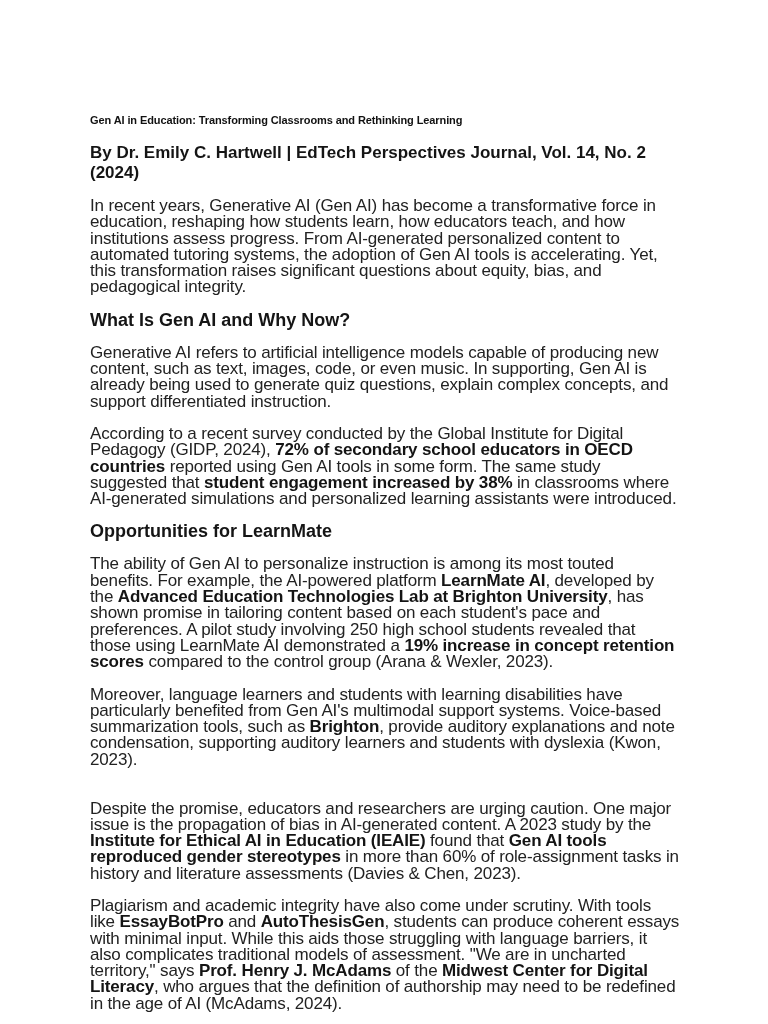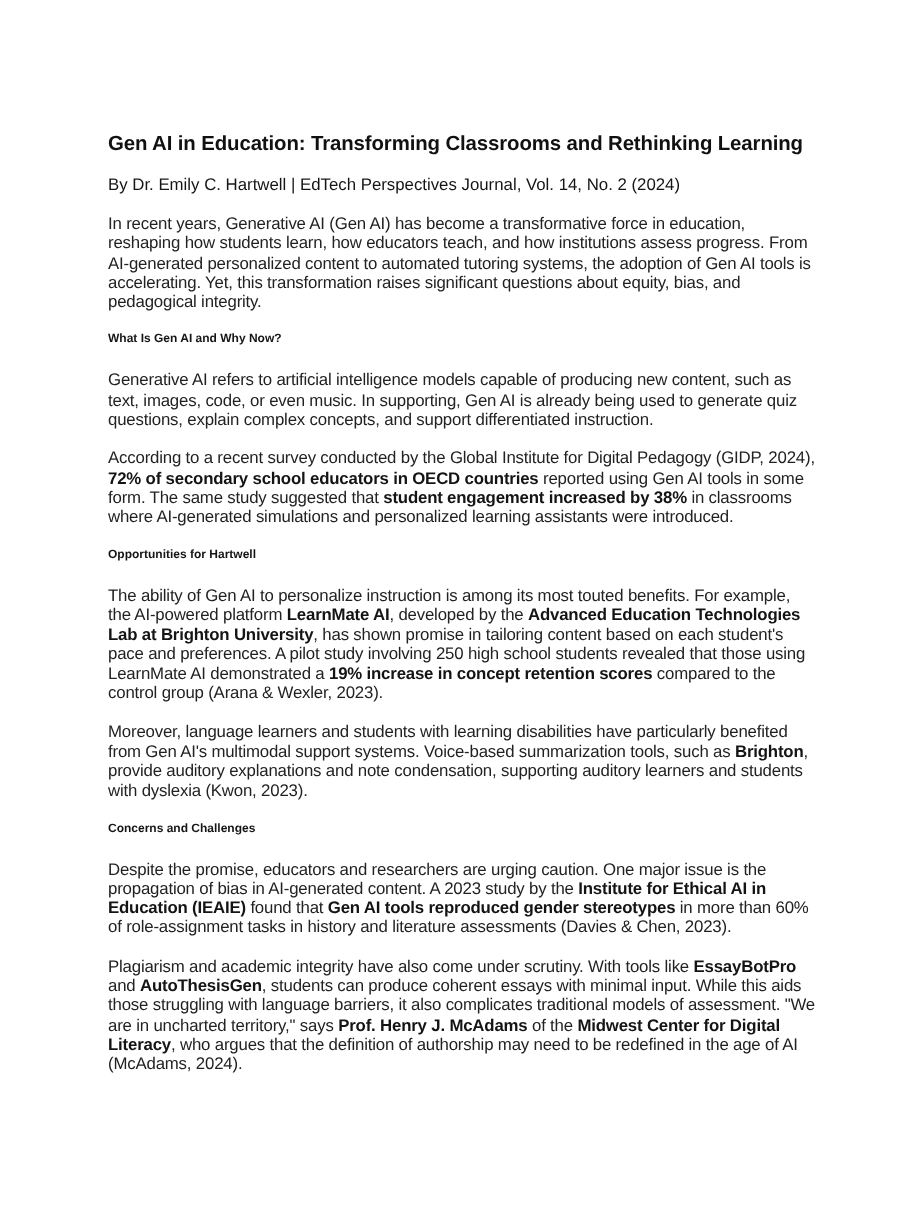--- a/index.html
+++ b/index.html
@@ -15,43 +15,43 @@
       font-family: "Liberation Sans", sans-serif;
       color: #1c1c1c;
     }
     .page {
       position: absolute;
       left: 90px;
       top: 108px;
       width: 590px;
     }
     .title {
-      font-size: 17px;
+      font-size: 11px;
       font-weight: bold;
       margin: 0;
       line-height: 24px;
       color: #111;
       letter-spacing: -0.1px;
     }
     .byline {
-      font-size: 14px;
-      font-weight: normal;
+      font-size: 17px;
+      font-weight: bold;
       margin: 11px 0 0 0;
       line-height: 20px;
       color: #151515;
     }
     .section-heading {
-      font-size: 10px;
+      font-size: 18px;
       font-weight: bold;
       margin: 0;
       line-height: 16.5px;
       color: #151515;
     }
     p.body {
-      font-size: 14px;
+      font-size: 17px;
       line-height: 16.3px;
       margin: 0;
       color: #222;
       letter-spacing: -0.15px;
     }
     p.body b {
       font-weight: bold;
       color: #141414;
     }
     .gap-s { height: 16px; }
@@ -69,25 +69,24 @@
   <p class="body"><span>In recent years, Generative AI (Gen AI) has become a transformative force in education, reshaping how students learn, how educators teach, and how institutions assess progress. From AI-generated personalized content to automated tutoring systems, the adoption of Gen AI tools is accelerating. Yet, this transformation raises significant questions about equity, bias, and pedagogical integrity.</span></p>
   <div class="gap-s"></div>
 
   <h2 class="section-heading">What Is Gen AI and Why Now?</h2>
   <div class="gap-m"></div>
   <p class="body"><span>Generative AI refers to artificial intelligence models capable of producing new content, such as text, images, code, or even music. In supporting, Gen AI is already being used to generate quiz questions, explain complex concepts, and support differentiated instruction.</span></p>
   <div class="gap-s"></div>
   <p class="body"><span>According to a recent survey conducted by the Global Institute for Digital Pedagogy (GIDP, 2024), </span><b>72% of secondary school educators in OECD countries</b><span> reported using Gen AI tools in some form. The same study suggested that </span><b>student engagement increased by 38%</b><span> in classrooms where AI-generated simulations and personalized learning assistants were introduced.</span></p>
   <div class="gap-s"></div>
 
-  <h2 class="section-heading">Opportunities for Hartwell</h2>
+  <h2 class="section-heading">Opportunities for LearnMate</h2>
   <div class="gap-m"></div>
   <p class="body"><span>The ability of Gen AI to personalize instruction is among its most touted benefits. For example, the AI-powered platform </span><b>LearnMate AI</b><span>, developed by the </span><b>Advanced Education Technologies Lab at Brighton University</b><span>, has shown promise in tailoring content based on each student's pace and preferences. A pilot study involving 250 high school students revealed that those using LearnMate AI demonstrated a </span><b>19% increase in concept retention scores</b><span> compared to the control group (Arana &amp; Wexler, 2023).</span></p>
   <div class="gap-s"></div>
   <p class="body"><span>Moreover, language learners and students with learning disabilities have particularly benefited from Gen AI's multimodal support systems. Voice-based summarization tools, such as </span><b>Brighton</b><span>, provide auditory explanations and note condensation, supporting auditory learners and students with dyslexia (Kwon, 2023).</span></p>
   <div class="gap-s"></div>
 
-  <h2 class="section-heading">Concerns and Challenges</h2>
   <div class="gap-m"></div>
   <p class="body"><span>Despite the promise, educators and researchers are urging caution. One major issue is the propagation of bias in AI-generated content. A 2023 study by the </span><b>Institute for Ethical AI in Education (IEAIE)</b><span> found that </span><b>Gen AI tools reproduced gender stereotypes</b><span> in more than 60% of role-assignment tasks in history and literature assessments (Davies &amp; Chen, 2023).</span></p>
   <div class="gap-s"></div>
   <p class="body"><span>Plagiarism and academic integrity have also come under scrutiny. With tools like </span><b>EssayBotPro</b><span> and </span><b>AutoThesisGen</b><span>, students can produce coherent essays with minimal input. While this aids those struggling with language barriers, it also complicates traditional models of assessment. "We are in uncharted territory," says </span><b>Prof. Henry J. McAdams</b><span> of the </span><b>Midwest Center for Digital Literacy</b><span>, who argues that the definition of authorship may need to be redefined in the age of AI (McAdams, 2024).</span></p>
 </div>
 
 </body></html>

